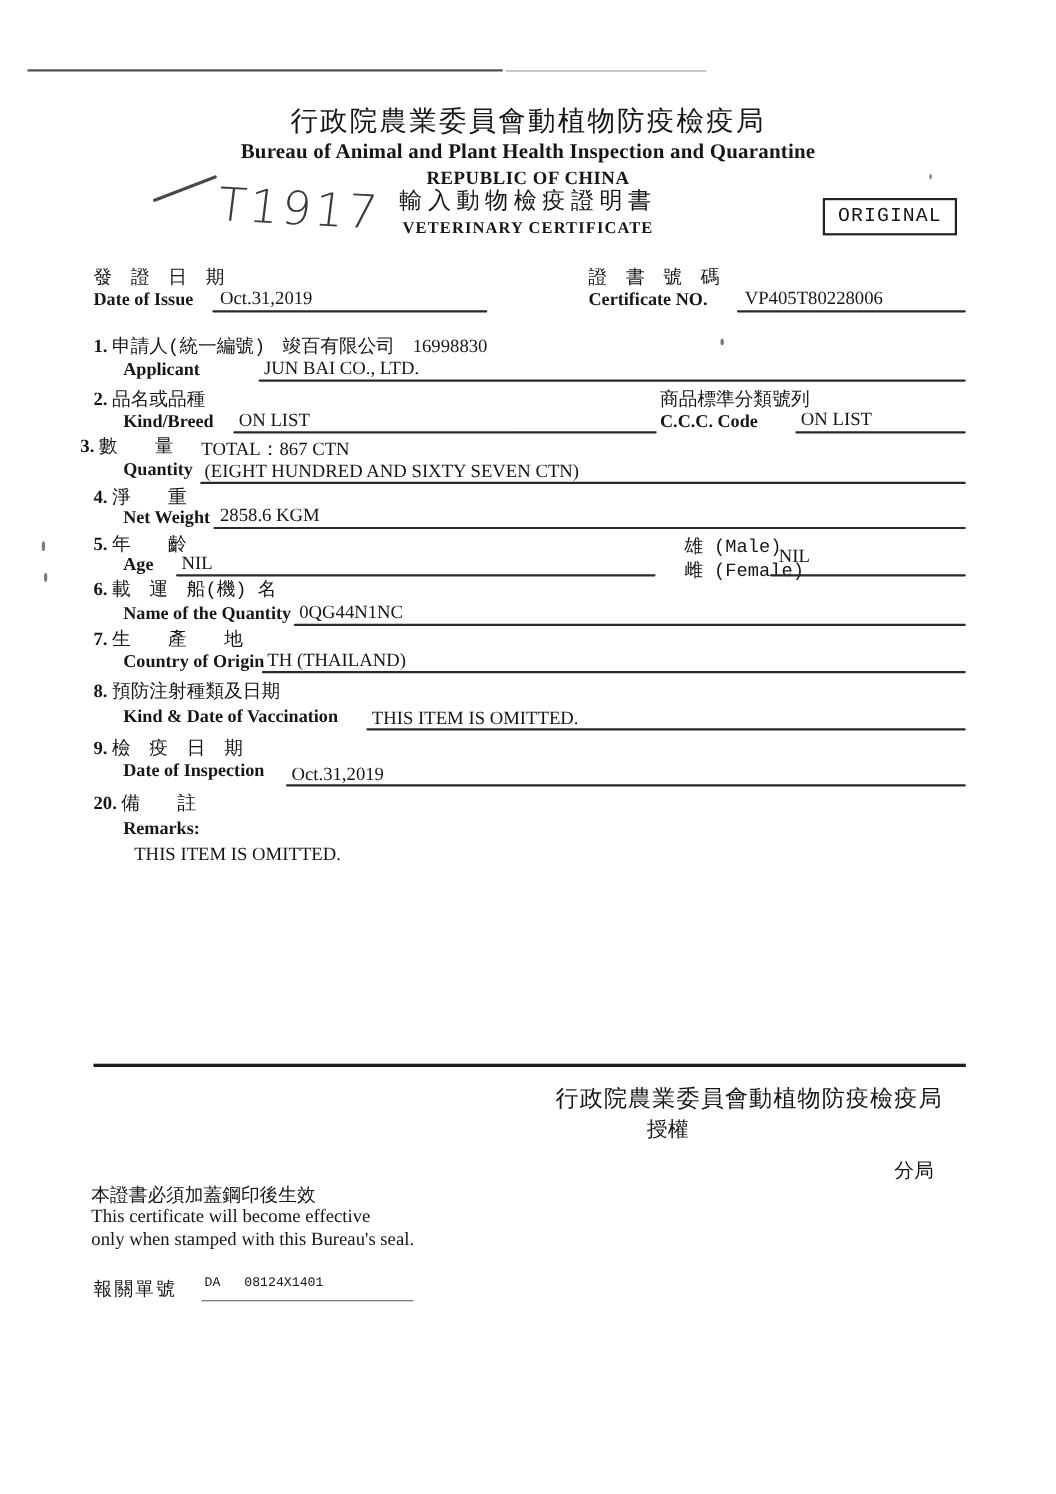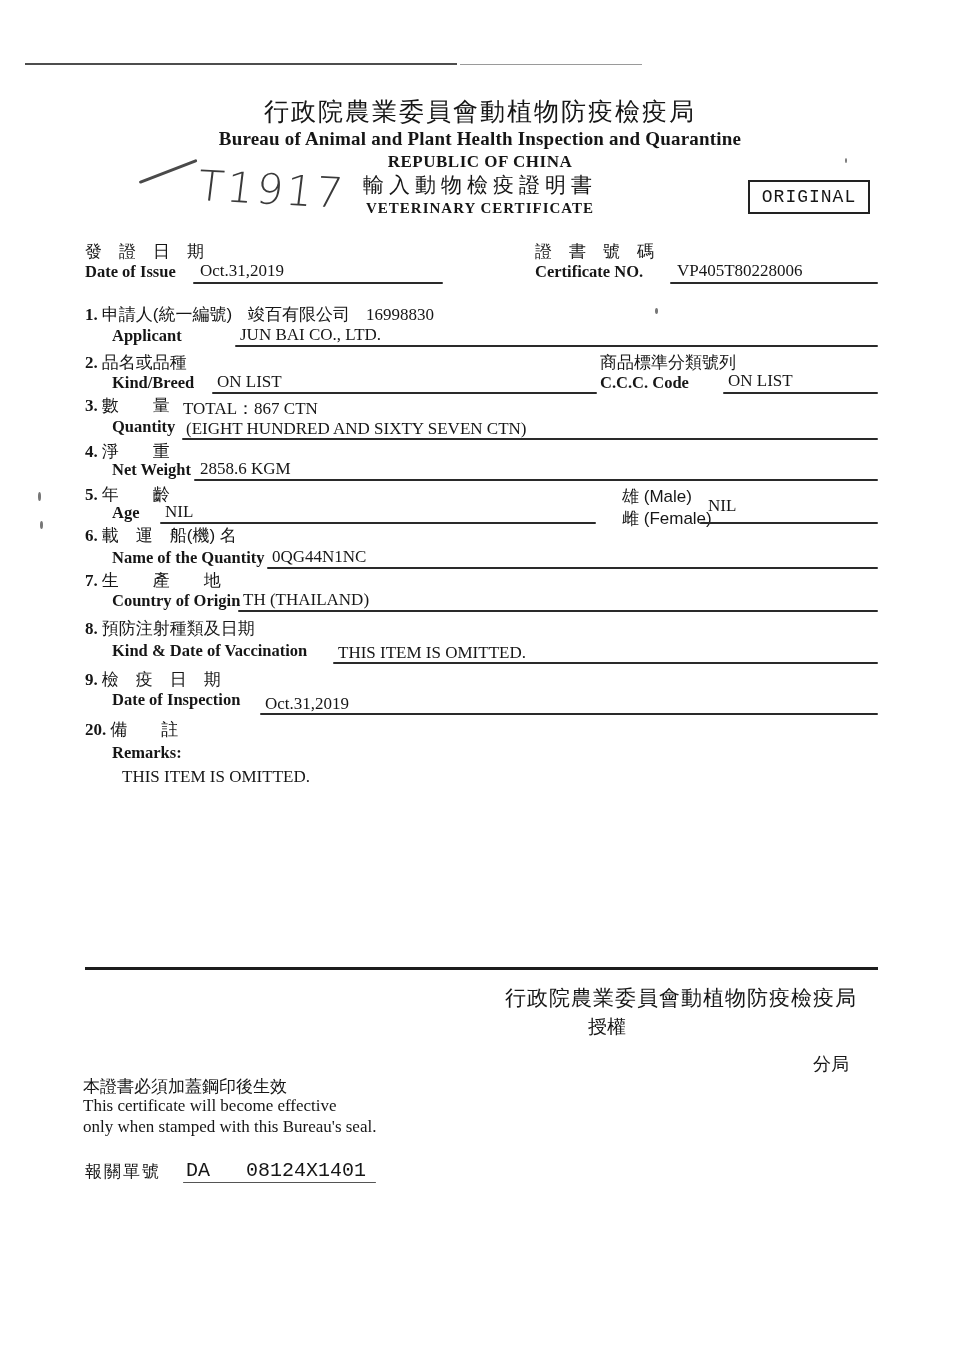--- a/index.html
+++ b/index.html
@@ -2,21 +2,21 @@
 <html><head>
 <meta charset="utf-8">
 <style>
   html,body { margin:0; padding:0; background:#ffffff; }
   #page {
     position:relative; width:960px; height:1358px; background:#ffffff;
     font-family:"Liberation Serif","DejaVu Serif",serif; color:#161616;
     overflow:hidden;
   }
   .abs { position:absolute; white-space:pre; }
-  .zh  { font-family:Liberation Sans, sans-serif;text-align:center; }
+  .zh  { font-family:Liberation Mono, monospace;text-align:center; }
   .val { font-size:17px; }
   .uline { position:absolute; height:2px; background:#2a2a2a; border-radius:1px; }
   .uline.soft { height:1px; background:#555; }
   .speck { position:absolute; background:#777; border-radius:50%; }
   #header { position:absolute; left:0; top:96px; width:960px; text-align:center; line-height:1.25; }
   #header .h-zh1 { font-size:25px; letter-spacing:2px; }
   #header .h-en1 { font-size:19px; font-weight:bold; letter-spacing:0.2px; }
   #header .h-en2 { font-size:18px; font-weight:bold; }
   #header .h-en3 { font-size:17px; font-weight:bold; letter-spacing:0.5px; }
   #header .h-zh2 { font-size:21px; letter-spacing:5px; }
@@ -83,21 +83,21 @@
 
   <div class="abs" style="left:85px;top:351px;"><span class="num">2.</span> <span class="zh-label zh">品名或品種</span></div>
   <div class="abs en-label" style="left:112px;top:373px;">Kind/Breed</div>
   <div class="abs val" style="left:217px;top:372px;">ON LIST</div>
   <div class="uline" style="left:212px;top:392px;width:385px;"></div>
   <div class="abs zh-label zh" style="left:600px;top:351px;">商品標準分類號列</div>
   <div class="abs en-label" style="left:600px;top:373px;">C.C.C. Code</div>
   <div class="abs val" style="left:728px;top:371px;">ON LIST</div>
   <div class="uline" style="left:723px;top:392px;width:155px;"></div>
 
-  <div class="abs" style="left:85px;top:394px;"><span class="num">3.</span> <span class="zh-label zh">數　　量</span></div>
+  <div class="abs" style="left:73px;top:394px;"><span class="num">3.</span> <span class="zh-label zh">數　　量</span></div>
   <div class="abs val" style="left:183px;top:397px;">TOTAL：867 CTN</div>
   <div class="abs en-label" style="left:112px;top:417px;">Quantity</div>
   <div class="abs val" style="left:186px;top:419px;">(EIGHT HUNDRED AND SIXTY SEVEN CTN)</div>
   <div class="uline" style="left:182px;top:438px;width:696px;"></div>
 
   <div class="abs" style="left:85px;top:440px;"><span class="num">4.</span> <span class="zh-label zh">淨　　重</span></div>
   <div class="abs en-label" style="left:112px;top:460px;">Net Weight</div>
   <div class="abs val" style="left:200px;top:459px;">2858.6 KGM</div>
   <div class="uline" style="left:194px;top:479px;width:684px;"></div>
 
@@ -137,16 +137,16 @@
   <div id="footer-rule"></div>
   <div class="abs zh" style="left:505px;top:984px;font-size:21px;letter-spacing:1px;">行政院農業委員會動植物防疫檢疫局</div>
   <div class="abs zh" style="left:588px;top:1014px;font-size:19px;">授權</div>
   <div class="abs zh" style="left:813px;top:1052px;font-size:18px;">分局</div>
 
   <div class="abs zh" style="left:83px;top:1075px;font-size:17px;">本證書必須加蓋鋼印後生效</div>
   <div class="abs" style="left:83px;top:1096px;font-size:17px;">This certificate will become effective</div>
   <div class="abs" style="left:83px;top:1117px;font-size:17px;">only when stamped with this Bureau's seal.</div>
 
   <div class="abs zh" style="left:85px;top:1160px;font-size:17px;letter-spacing:2px;">報關單號</div>
-  <div class="abs" style="left:186px;top:1159px;font-size:20px;font-family:'Liberation Mono','DejaVu Sans Mono',monospace;">DA   08124X1401</div>
+  <div class="abs" style="left:186px;top:1159px;font-size:12px;font-family:'Liberation Mono','DejaVu Sans Mono',monospace;">DA   08124X1401</div>
   <div class="uline soft" style="left:183px;top:1182px;width:193px;"></div>
 
 </div>
 
 </body></html>

